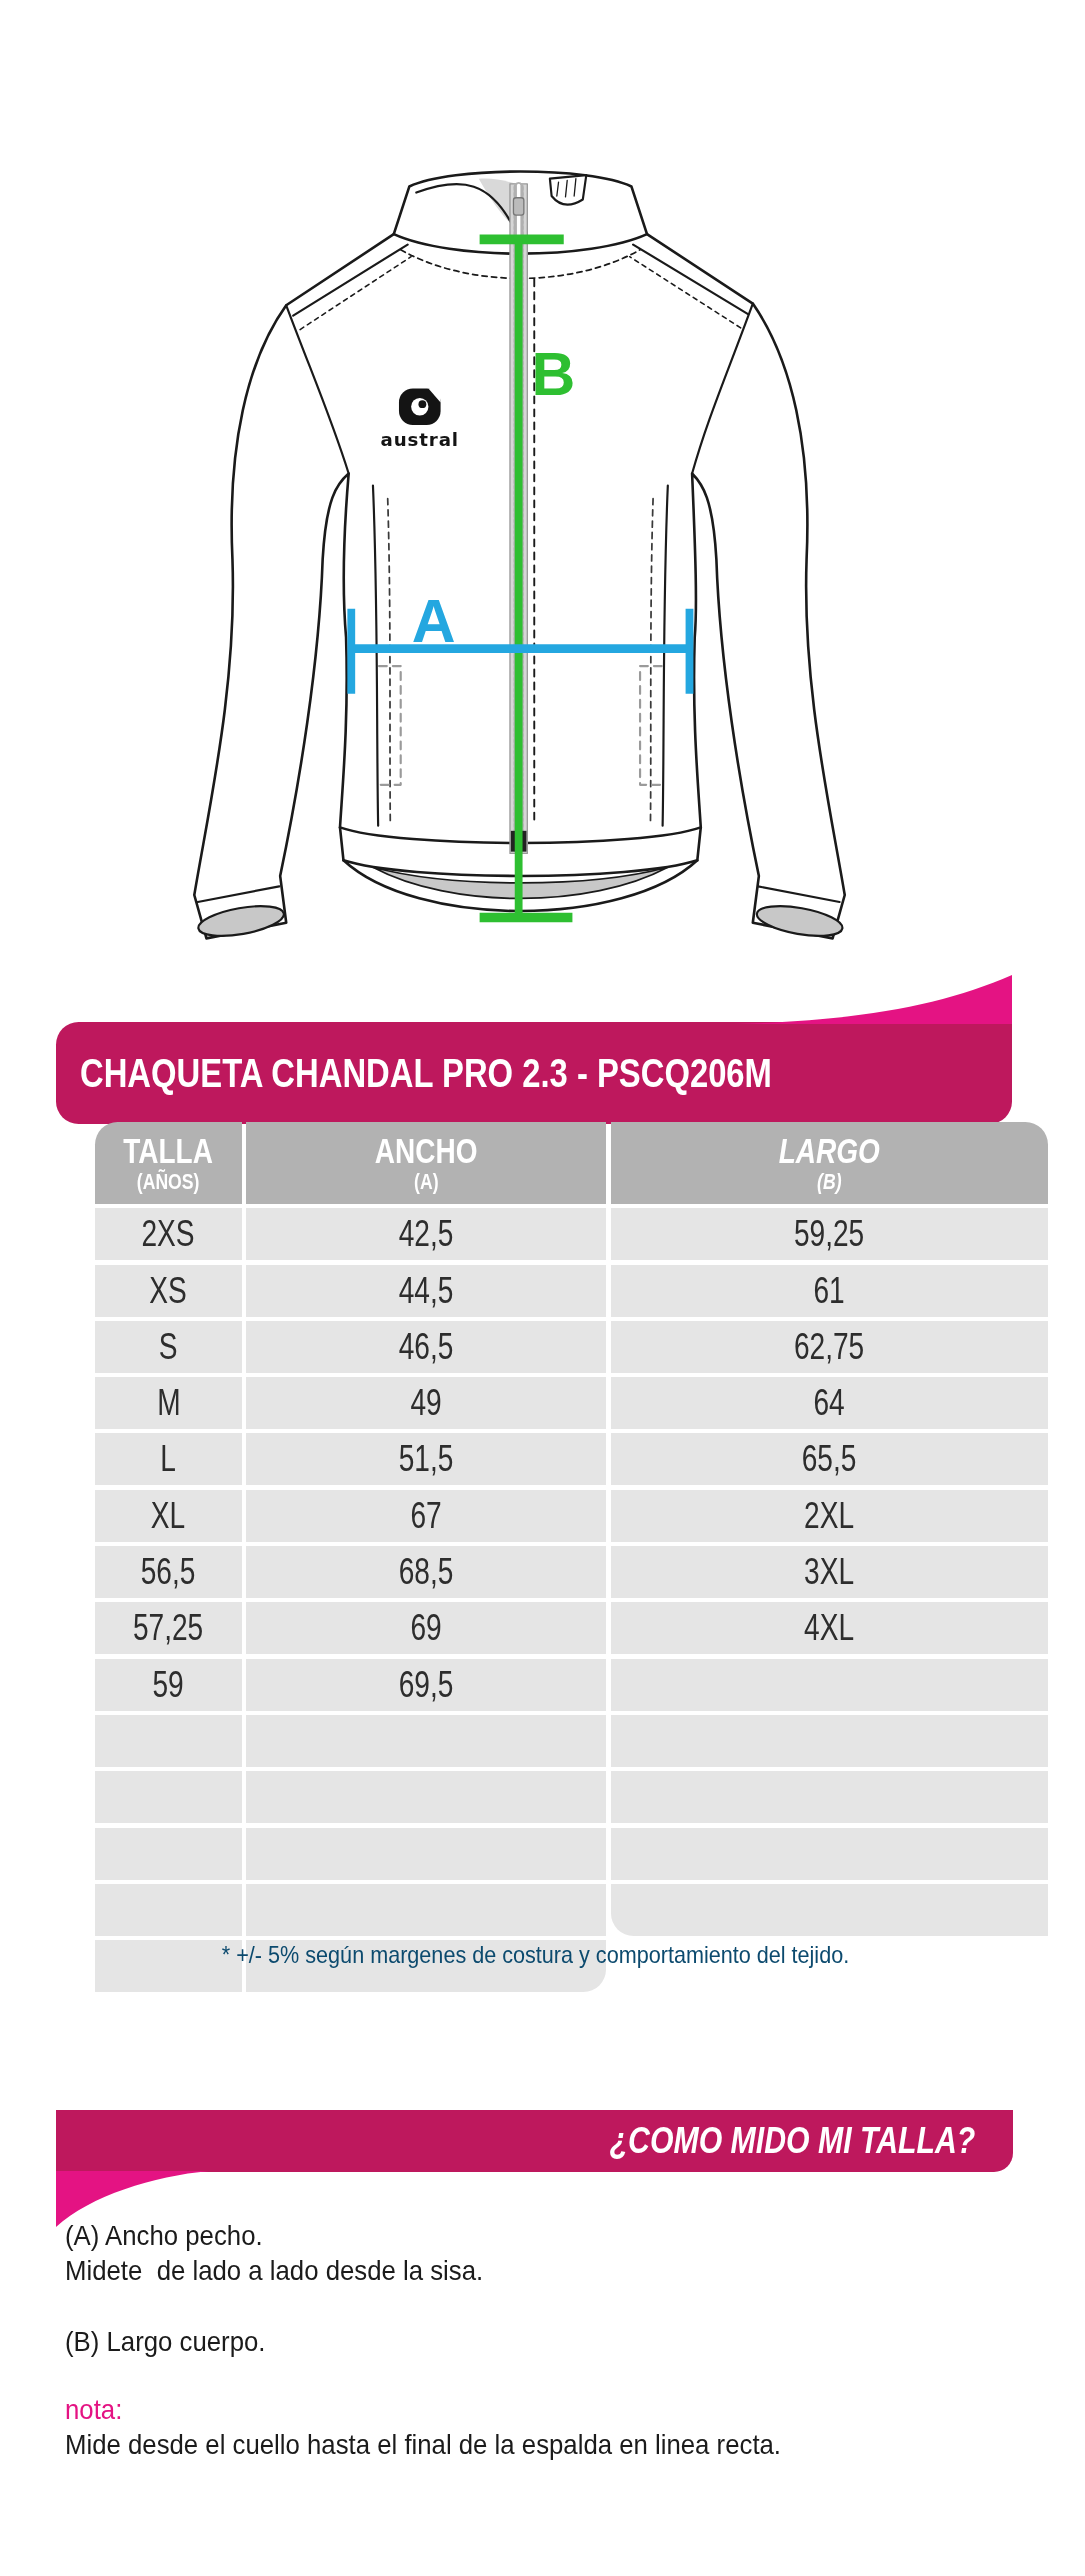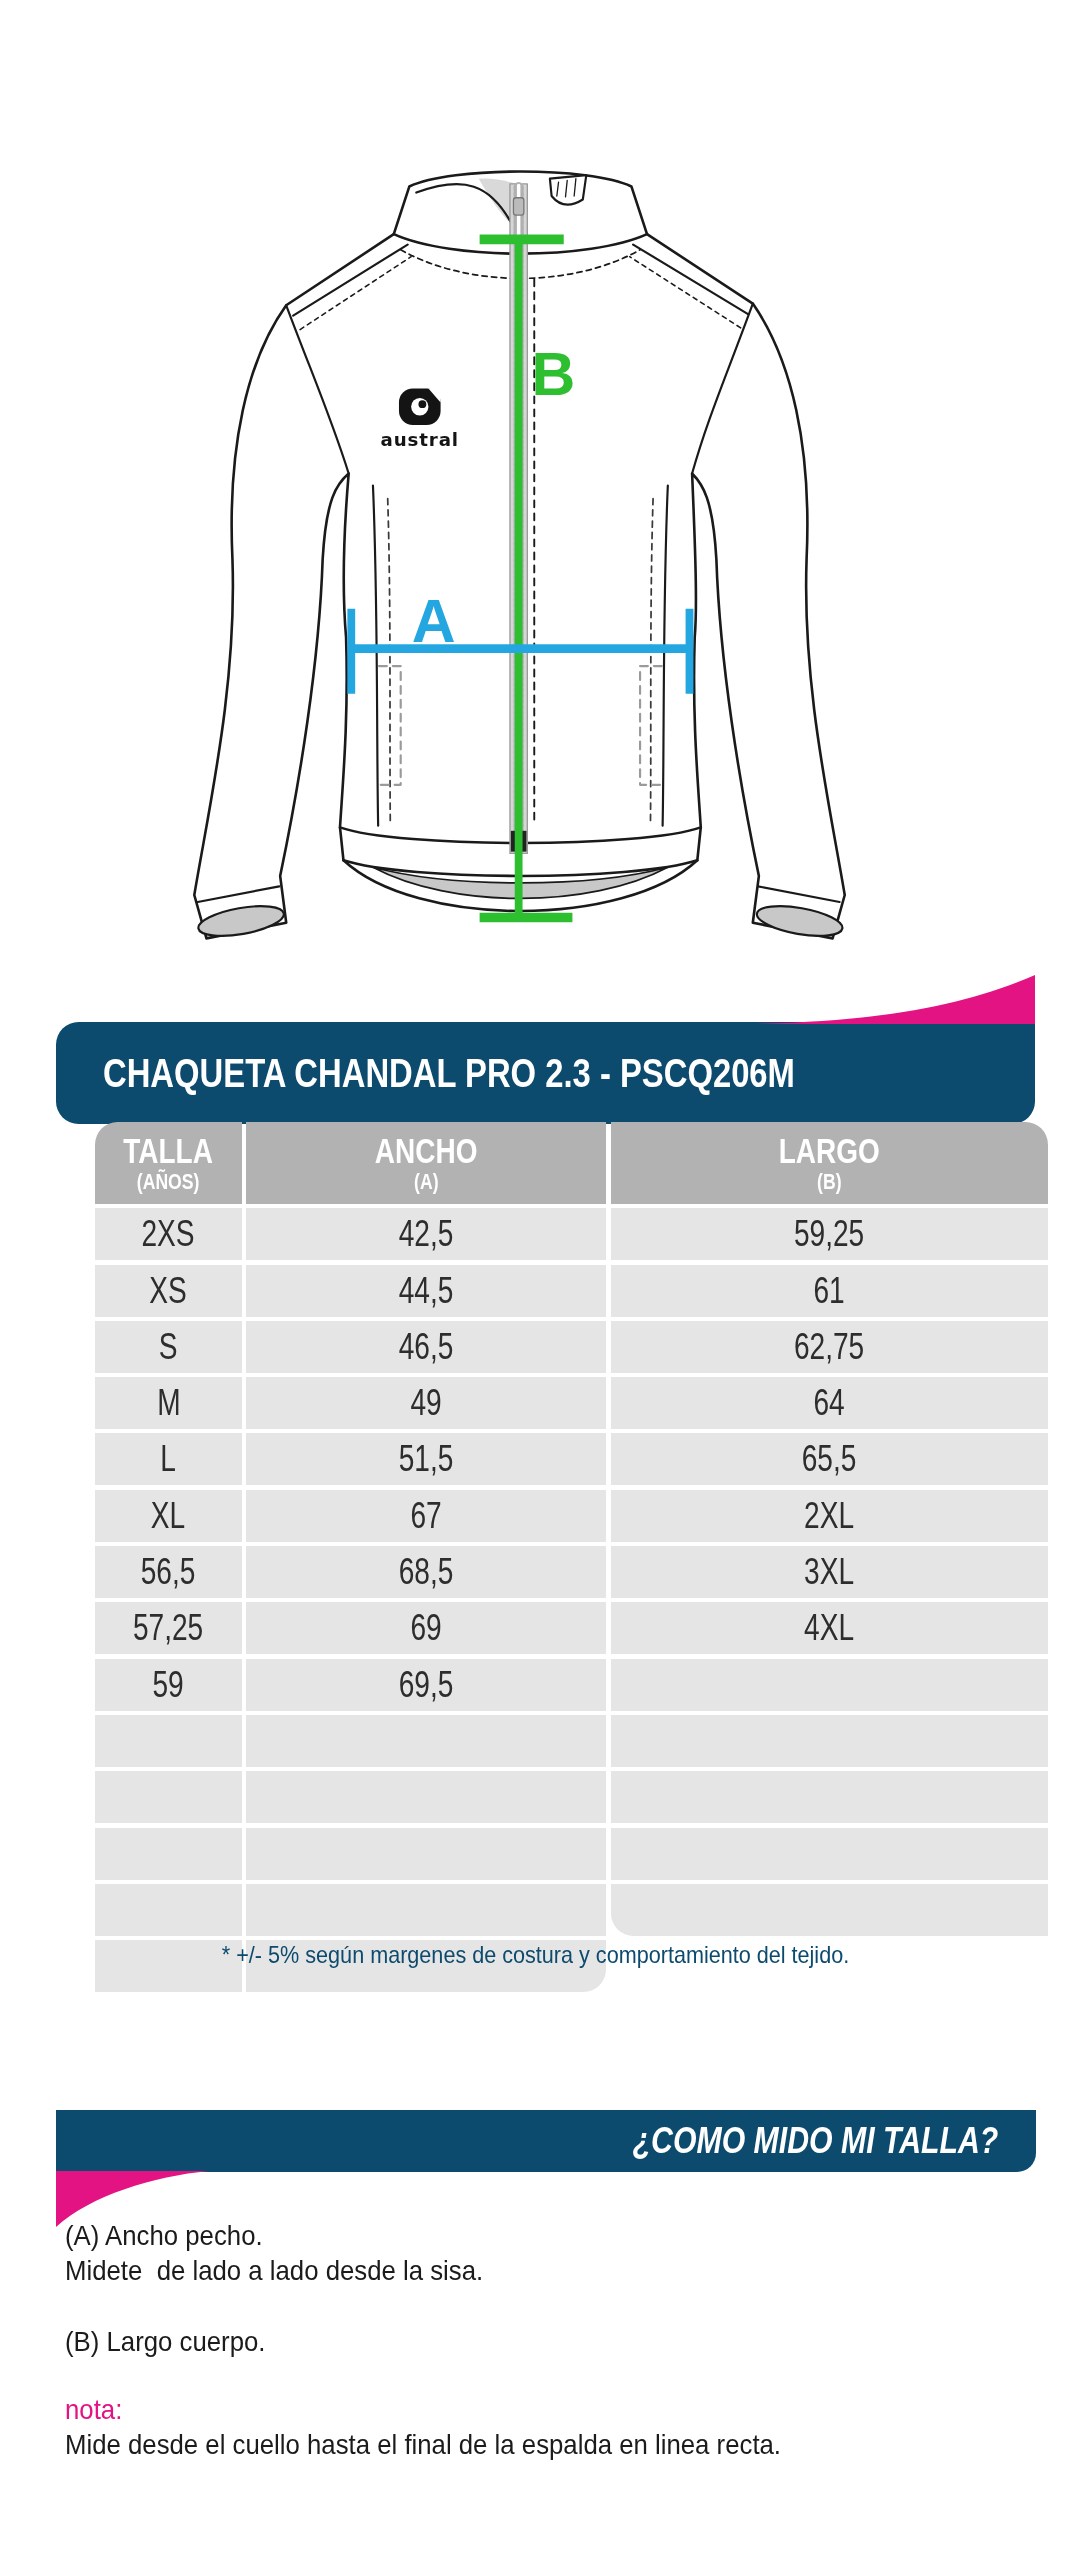--- a/index.html
+++ b/index.html
@@ -3,42 +3,42 @@
 <meta charset="utf-8">
 <style>
   html,body{margin:0;padding:0;background:#ffffff;}
   #canvas{position:relative;width:1085px;height:2576px;background:#ffffff;overflow:hidden;
           font-family:"Liberation Sans",sans-serif;}
 
   
   #jacket-svg{position:absolute;left:0;top:0;width:1085px;height:980px;}
 
   
-  .banner{position:absolute;background:#0c4a6e;color:#fff;padding-left:23px;}
+  .banner{position:absolute;background:#be185d;color:#fff;}
   #banner-product{left:56px;top:1022px;width:956px;height:102px;
                   border-radius:22.6px 0 22.6px 22.6px;display:flex;align-items:center;}
   #banner-product .swoosh{position:absolute;right:0;top:-47px;width:278px;height:49px;display:block;}
   #banner-product .bt{font-size:40px;font-weight:bold;letter-spacing:0;white-space:nowrap;
                       transform:scaleX(0.82);transform-origin:left center;margin-left:24px;}
   #banner-measure{left:56px;top:2110px;width:957px;height:62px;border-radius:0 0 19px 0;
                   display:flex;align-items:center;justify-content:flex-end;font-style:italic;}
   #banner-measure .tail{position:absolute;left:0;top:61px;width:153px;height:56px;display:block;}
   #banner-measure .bt{font-size:36px;font-weight:bold;white-space:nowrap;
                       transform:scaleX(0.84);transform-origin:right center;margin-right:38px;}
 
   
   #size-table{position:absolute;left:59px;top:1122px;width:954px;
               display:grid;grid-template-columns:147px 360px 437px;
               grid-template-rows:82px repeat(14,52px);gap:4.3px;padding-left:36px;}
   .hcell{background:#b2b2b2;color:#ffffff;display:flex;flex-direction:column;
          align-items:center;justify-content:center;line-height:1.08;}
   .hcell .h1{font-size:35px;font-weight:bold;transform:scaleX(0.8);}
   .hcell .h2{font-size:22px;font-weight:bold;transform:scaleX(0.8);}
   .hcell.c0{border-radius:22.6px 0 0 0;}
-  .hcell.c2{border-radius:0 22.6px 0 0;}
+  .hcell.c2{border-radius:0 22.6px 0 0;font-style:italic;}
   .cell{background:#e5e5e5;color:#2d2d2d;display:flex;align-items:center;justify-content:center;}
   .cell span{font-size:36px;font-weight:400;transform:scaleX(0.78);white-space:nowrap;}
   .cell.r13.c0{border-radius:0 0 0 22.6px;}
   .cell.r13.c2{border-radius:0 0 22.6px 0;}
 
   
   #footnote{position:absolute;left:59px;top:1941px;width:954px;text-align:center;color:#0c4a6e;}
   #footnote span{display:inline-block;font-size:24px;transform:scaleX(0.9);white-space:nowrap;}
 
   

